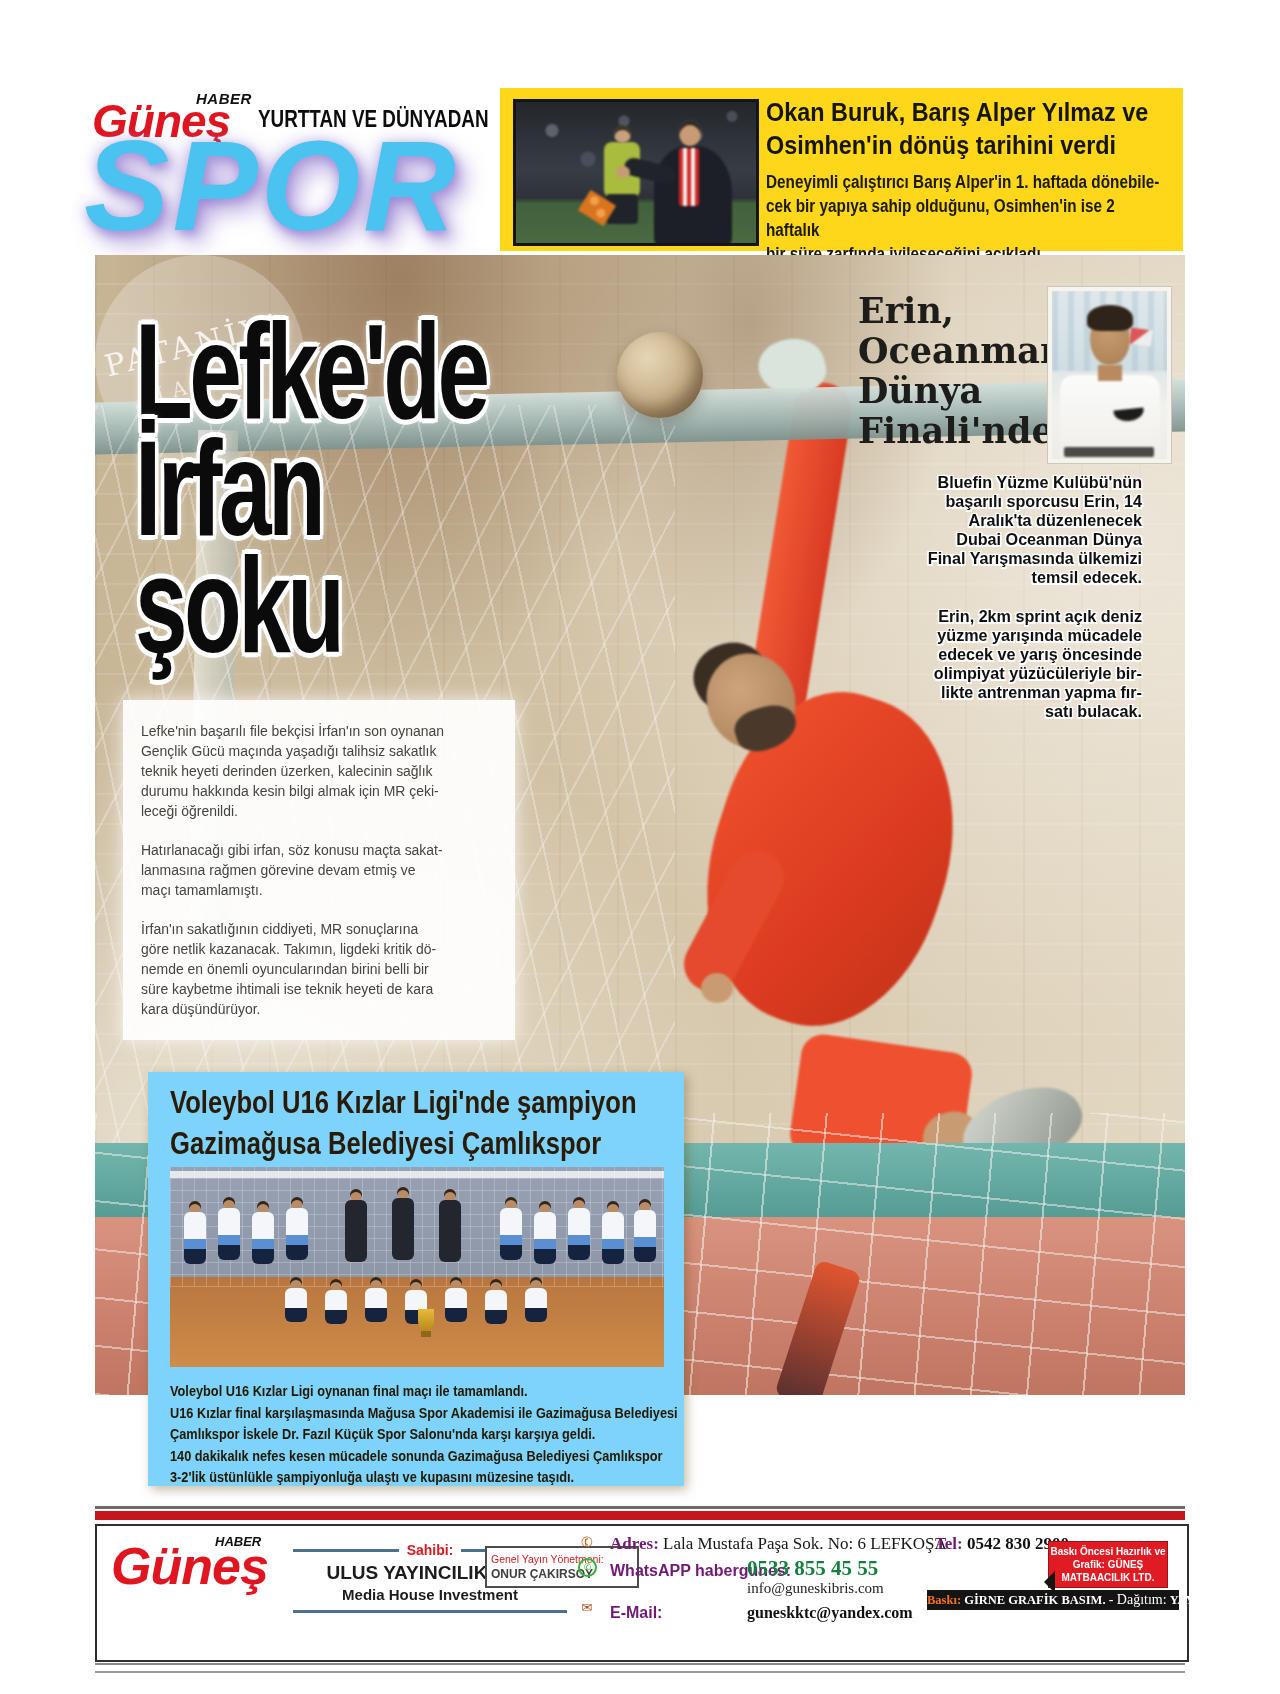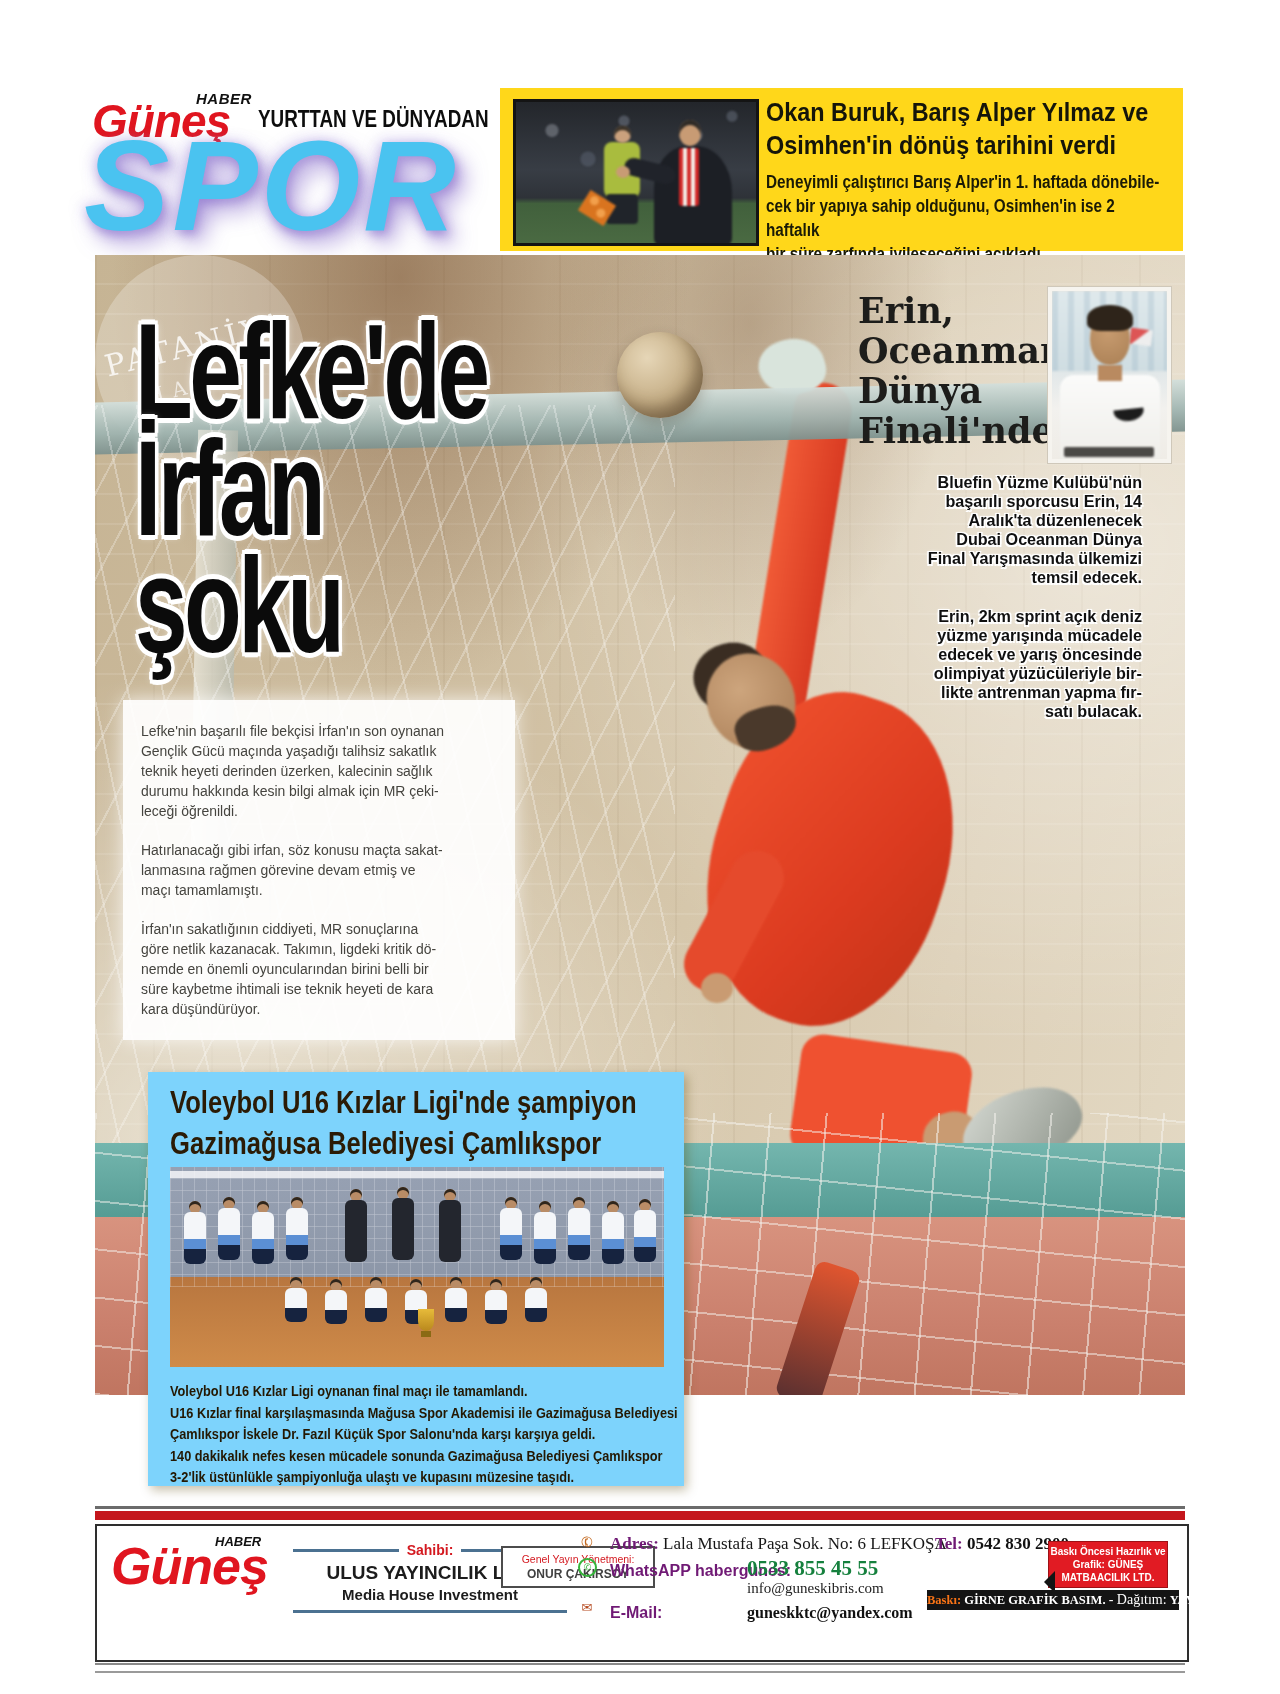--- a/index.html
+++ b/index.html
@@ -130,21 +130,21 @@
   .rule-grey{left:95px;top:1506px;width:1090px;height:3px;background:#6b6b6b;}
   .rule-red{left:95px;top:1511px;width:1090px;height:9px;background:#c4161c;}
   .footer-box{left:95px;top:1524px;width:1090px;height:134px;background:#fff;border:2px solid #2e2e2e;}
   .f-haber{left:118px;top:8px;font-size:13px;font-style:italic;font-weight:900;color:#111;}
   .f-gunes{left:14px;top:10px;font-size:52px;font-style:italic;font-weight:900;color:#e0151f;letter-spacing:-1px;}
   .owner{left:196px;top:16px;width:274px;}
   .owner .rulehead{display:flex;align-items:center;gap:8px;color:#d41920;font-size:14px;font-weight:700;}
   .owner .rulehead::before,.owner .rulehead::after{content:"";flex:1;height:3px;background:#4b7191;}
   .owner-name{text-align:center;font-size:19px;font-weight:900;color:#1c1c1c;margin-top:4px;}
   .owner-sub{text-align:center;font-size:15px;font-weight:700;color:#1c1c1c;margin-top:2px;padding-bottom:7px;border-bottom:3px solid #4b7191;}
-  .editor-box{left:404px;top:20px;width:142px;border:2px solid #4c4c4c;padding:5px 4px;text-align:center;background:#fff;}
+  .editor-box{left:388px;top:20px;width:142px;border:2px solid #4c4c4c;padding:5px 4px;background:#fff;}
   .editor-label{font-size:10.5px;color:#d41920;}
   .editor-name{font-size:12px;font-weight:900;color:#404040;margin-top:2px;}
   .f-icon{width:16px;height:16px;font-size:14px;line-height:16px;text-align:center;}
   .icon-phone{left:482px;top:8px;color:#c4691f;transform:rotate(-25deg);}
   .icon-wa{left:481px;top:32px;width:15px;height:15px;border:2px solid #35b43a;border-radius:50%;color:#35b43a;font-size:9px;line-height:14px;}
   .icon-mail{left:482px;top:74px;color:#b5491f;font-size:13px;}
   .f-serif{font-family:"Liberation Serif",serif;}
   .row-adres{left:513px;top:8px;font-size:17px;}
   .lbl{color:#701a75;font-weight:700;}
   .row-adres .val{color:#171717;}

